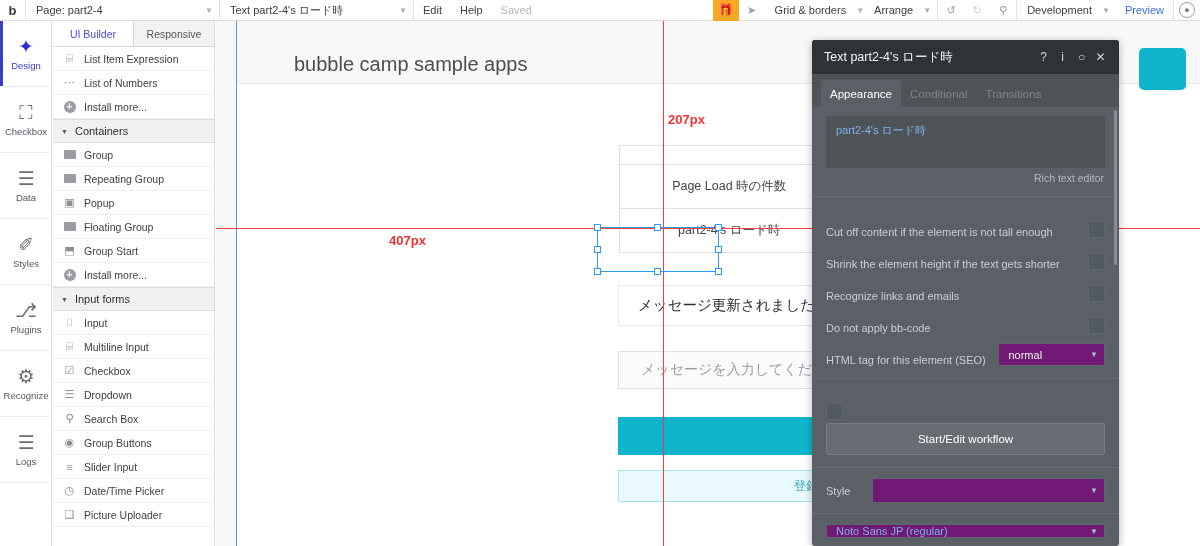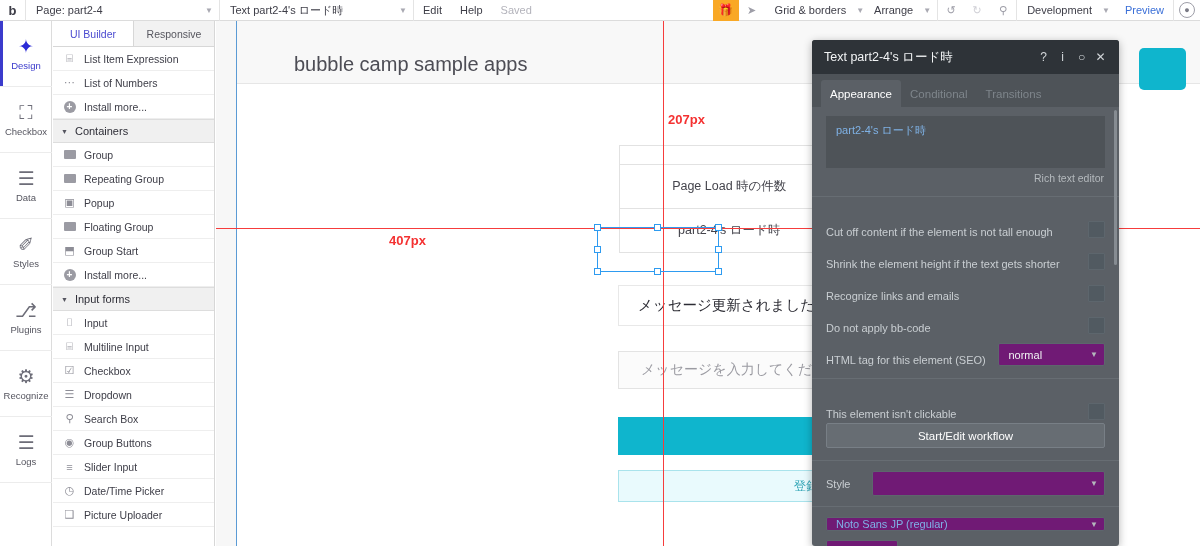--- a/index.html
+++ b/index.html
@@ -322,21 +322,21 @@
   }
   .p-select {
     background: #701a75; border: 1px solid #5d666d;
     height: 23px; display: flex; align-items: center;
     padding: 0 6px 0 9px; color: #f0f2f3; font-size: 11px;
     border-radius: 2px; min-width: 72px; gap: 40px;
   }
   .p-select .v { flex: 1; white-space: nowrap; }
   .p-select .c { color: #b4b9bd; font-size: 8px; margin-left: 8px; }
   #wf-btn {
-    height: 25px; margin-top: 3px;
+    height: 32px; margin-top: 3px;
     background: #676d73; border: 1px solid #787f86;
     display: flex; align-items: center; justify-content: center;
     color: #ffffff; font-size: 11.5px; border-radius: 2px;
   }
   .p-field-row {
     display: flex; align-items: center; gap: 12px;
     padding: 10px 14px; border-bottom: 1px solid #676d73;
   }
   .p-field-row .k { font-size: 11px; color: #c9ced2; width: 34px; }
   .p-field-row .p-select { flex: 1; height: 25px; }
@@ -612,21 +612,20 @@
           <span class="lbl">HTML tag for this element (SEO)</span>
           <span class="p-select">
             <span class="v">normal</span>
             <span class="c">▼</span>
           </span>
         </div>
       </div>
 
     <div class="p-sec">
       <div class="p-row">
-        <span class="lbl">This element isn't clickable</span>
         <span class="p-check"></span>
       </div>
       <div id="wf-btn">Start/Edit workflow</div>
     </div>
 
     <div class="p-field-row">
       <span class="k">Style</span>
       <span class="p-select">
         <span class="v"></span>
         <span class="c">▼</span>

